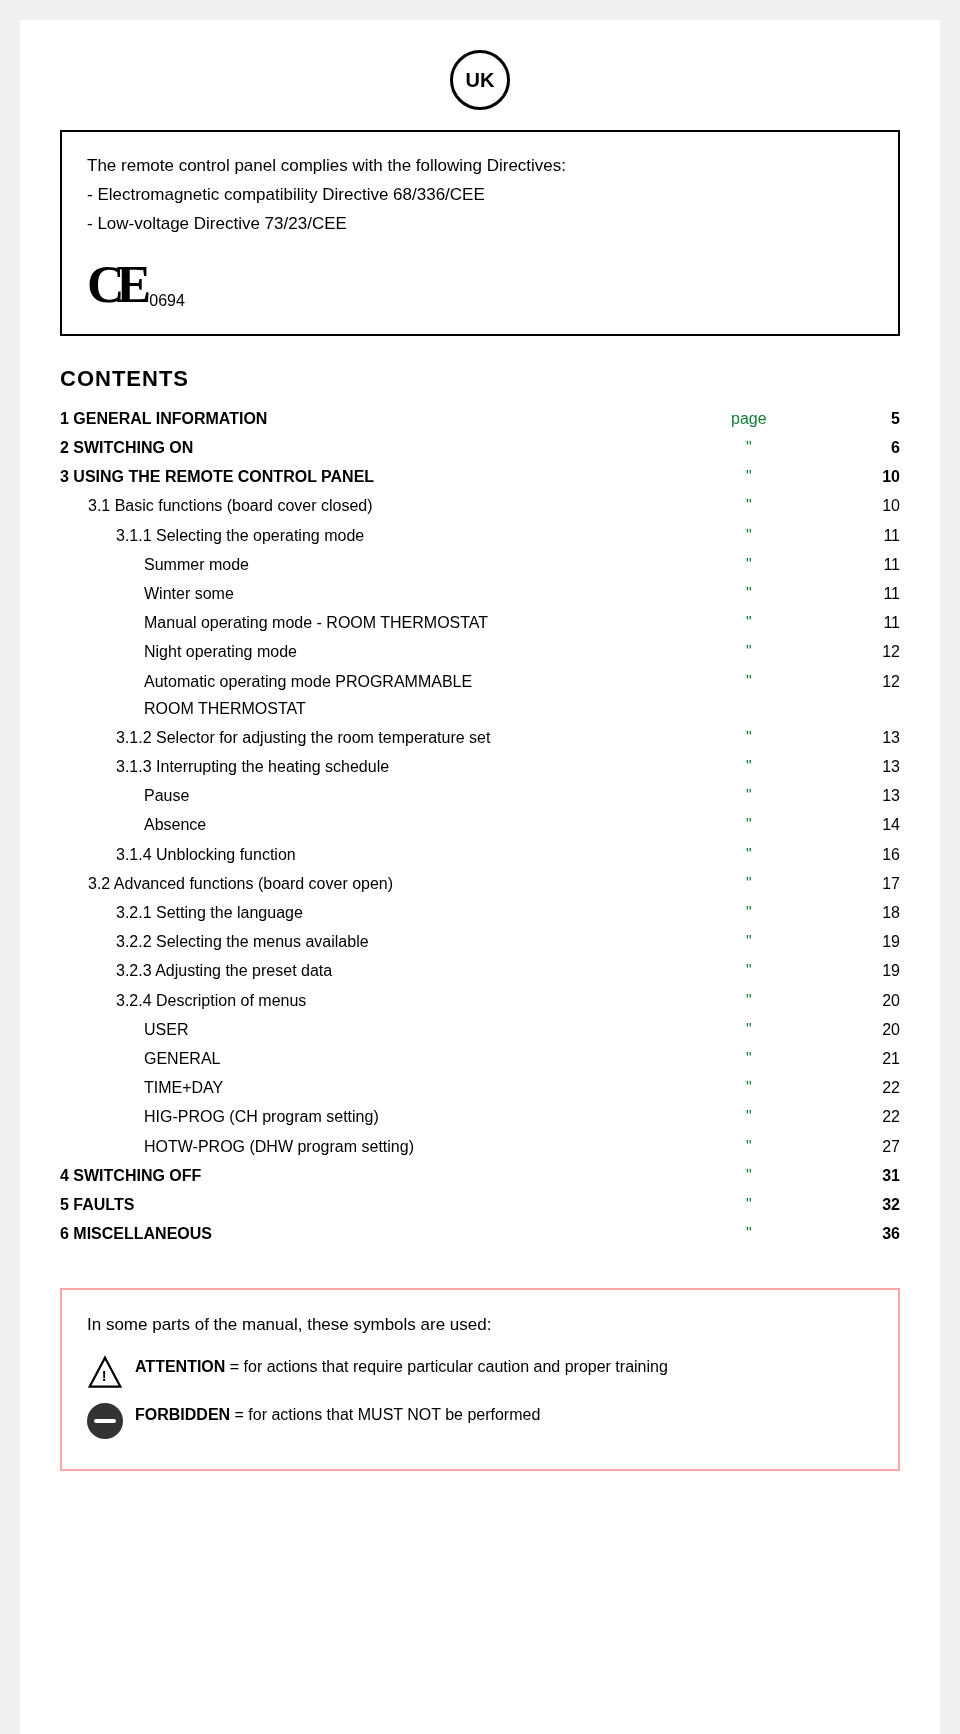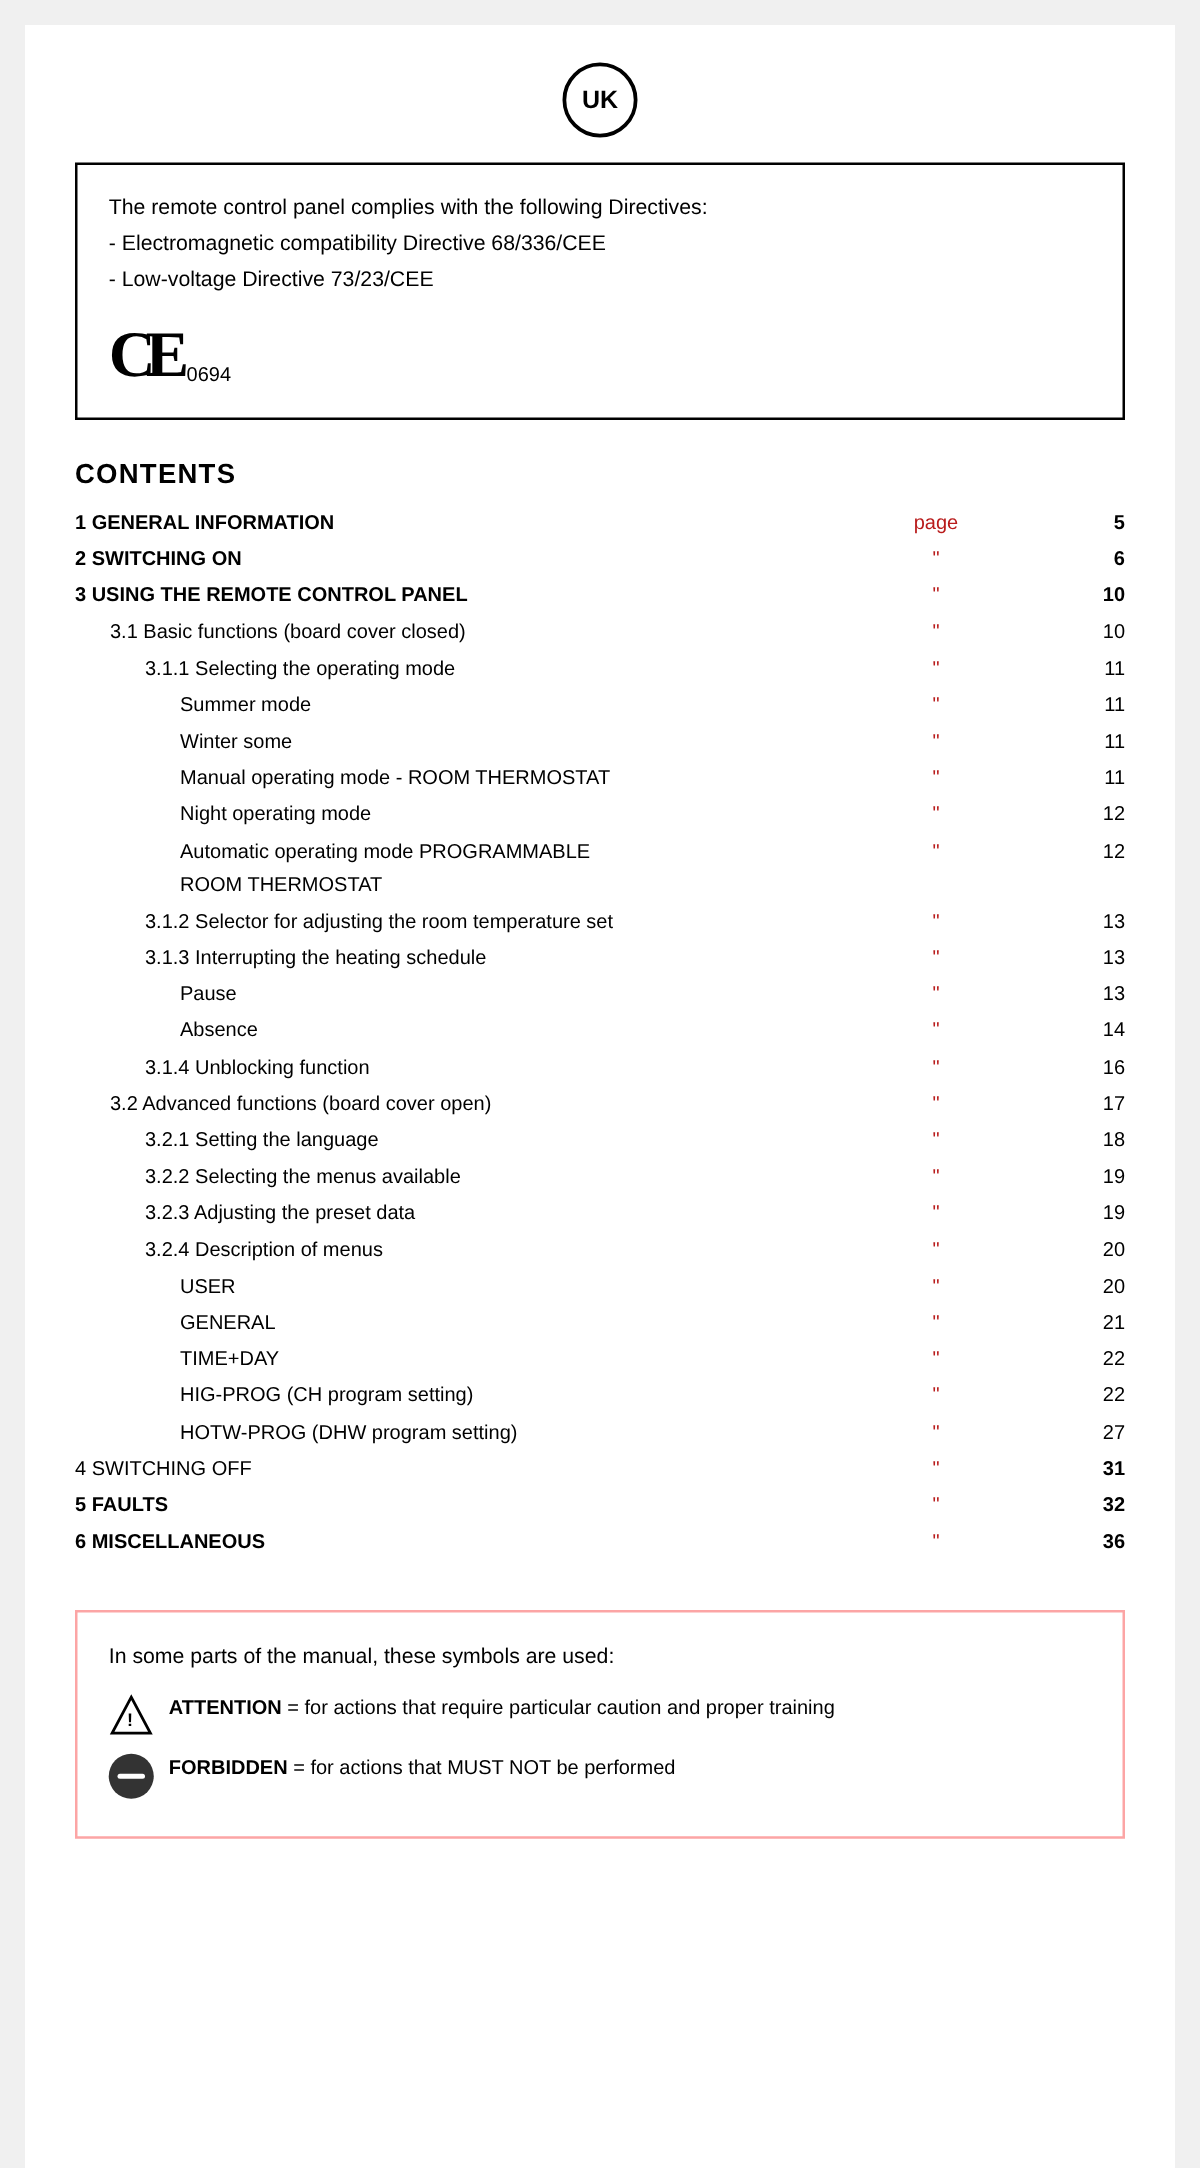--- a/index.html
+++ b/index.html
@@ -101,21 +101,21 @@
       vertical-align: top;
     }
 
     .toc-table .toc-label {
       width: 78%;
     }
 
     .toc-table .toc-sep {
       width: 8%;
       text-align: center;
-      color: #b91c1c;
+      color: #15803d;
     }
 
     .toc-table .toc-page {
       width: 14%;
       text-align: right;
       font-weight: normal;
     }
 
     
     .symbols-box {
@@ -319,21 +319,21 @@
             <td class="toc-label" style="padding-left: 84px; white-space: pre-wrap;">HIG-PROG (CH program setting)</td>
             <td class="toc-sep">"</td>
             <td class="toc-page">22</td>
           </tr>
           <tr>
             <td class="toc-label" style="padding-left: 84px; white-space: pre-wrap;">HOTW-PROG (DHW program setting)</td>
             <td class="toc-sep">"</td>
             <td class="toc-page">27</td>
           </tr>
           <tr>
-            <td class="toc-label" style="padding-left: 0px; font-weight: normal; white-space: pre-wrap;">4 SWITCHING OFF</td>
+            <td class="toc-label" style="padding-left: 0px; font-weight: bold; white-space: pre-wrap;">4 SWITCHING OFF</td>
             <td class="toc-sep">"</td>
             <td class="toc-page" style="font-weight: bold;">31</td>
           </tr>
           <tr>
             <td class="toc-label" style="padding-left: 0px; font-weight: bold; white-space: pre-wrap;">5 FAULTS</td>
             <td class="toc-sep">"</td>
             <td class="toc-page" style="font-weight: bold;">32</td>
           </tr>
           <tr>
             <td class="toc-label" style="padding-left: 0px; font-weight: bold; white-space: pre-wrap;">6 MISCELLANEOUS</td>

